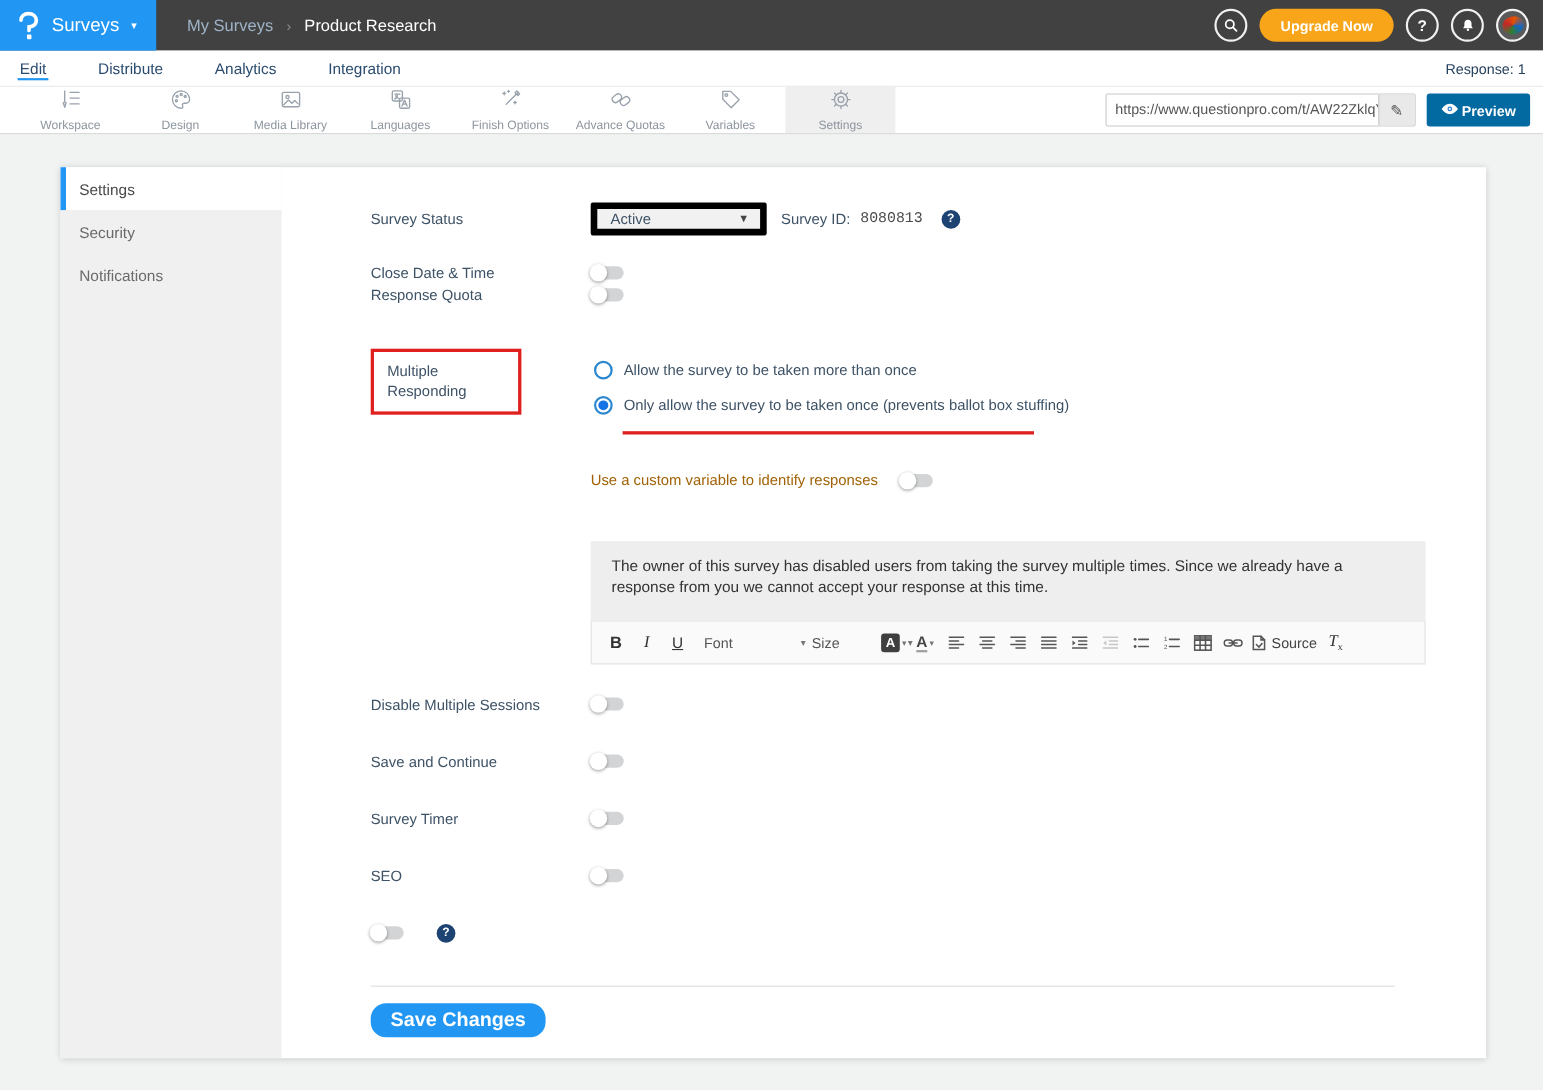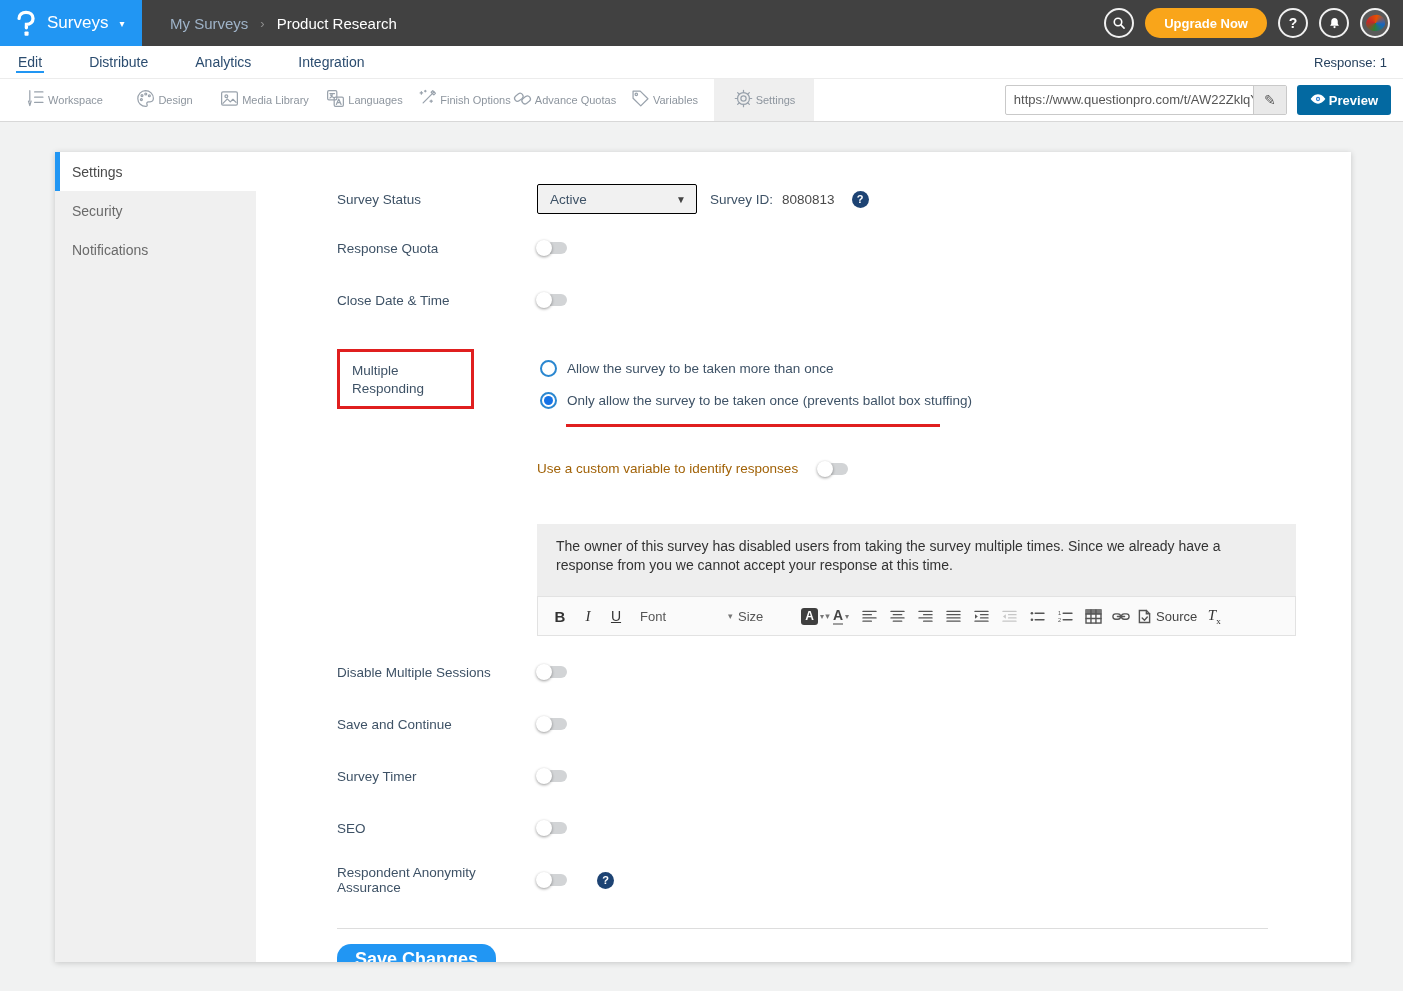--- a/index.html
+++ b/index.html
@@ -32,21 +32,21 @@
                   border-radius:50% 50% 45% 55%; transform:rotate(-18deg); }
   
   .nav2 { height:32px; background:#fff; display:flex; align-items:stretch; padding:0 16px; }
   .tab { display:flex; align-items:center; padding:0 2px; margin-right:43px; font-size:14px;
          color:#2b4c6f; position:relative; cursor:pointer; }
   .tab.active::after { content:""; position:absolute; left:0; right:0; bottom:5px; height:2px; background:#2196f3; }
   .response-count { margin-left:auto; align-self:center; font-size:13px; color:#26415e; }
   
   .toolbar { height:44px; background:#fff; border-top:1px solid #ececec; border-bottom:1px solid #d8d8d8;
              display:flex; align-items:stretch; padding-left:14px; }
-  .titem { width:100px; display:flex; flex-direction:row; align-items:center; justify-content:center;
+  .titem { width:100px; display:flex; flex-direction:column; align-items:center; justify-content:center;
            gap:2px; cursor:pointer; }
   .titem.active { background:#efefef; }
   .titem svg { width:21px; height:21px; stroke:#99a2ac; fill:none; stroke-width:1.4;
                stroke-linecap:round; stroke-linejoin:round; }
   .tlabel { font-size:11px; color:#8d959e; white-space:nowrap; }
   .url-group { margin-left:auto; align-self:center; display:flex; align-items:center; gap:10px; padding-right:12px; }
   .url-box { width:282px; height:30px; border:1px solid #c9c9c9; border-radius:2px; display:flex;
              background:#fff; overflow:hidden; }
   .url-text { flex:1; font-size:13px; color:#555; line-height:28px; padding:0 8px; white-space:nowrap;
               overflow:hidden; }
@@ -59,26 +59,26 @@
            box-shadow:0 1px 6px rgba(0,0,0,.18); display:flex; }
   .sidebar { width:201px; background:#f0f0f0; flex-shrink:0; }
   .side-item { height:39px; display:flex; align-items:center; padding-left:17px; font-size:14px;
                color:#6a6a6a; cursor:pointer; }
   .side-item.active { background:#fff; border-left:5px solid #2196f3; padding-left:12px; color:#4a4a4a; }
   .content { flex:1; padding:32px 0 0 81px; overflow:hidden; }
   .row { display:flex; align-items:center; }
   .lbl { width:200px; flex-shrink:0; font-size:13.5px; color:#3e5266; }
   
   .status-row { height:30px; margin-bottom:24px; }
-  .select-box { width:160px; height:30px; background:#f1f1f1; border:1px solid #000000; border-radius:2px;
+  .select-box { width:160px; height:30px; background:#f1f1f1; border:6px solid #000000; border-radius:2px;
                 display:flex; align-items:center; padding:0 10px 0 12px; font-size:13.5px; color:#3e5266;
                 cursor:pointer; }
   .select-caret { margin-left:auto; font-size:10px; color:#444; }
   .sid-label { margin-left:13px; font-size:13.5px; color:#3e5266; }
-  .sid-value { margin-left:9px; font-size:13.5px; color:#4a4a4a; }
+  .sid-value { margin-left:9px; font-size:13.5px; color:#4a4a4a;font-family:Liberation Mono, monospace; }
   .help-dot { width:17px; height:17px; border-radius:50%; background:#1d4373; color:#fff; font-size:11px;
               font-weight:bold; display:flex; align-items:center; justify-content:center; margin-left:17px;
               cursor:pointer; }
   
   .toggle { width:30px; height:12px; background:#d2d4d6; border-radius:6px; position:relative;
             cursor:pointer; flex-shrink:0; }
   .toggle .knob { position:absolute; left:-1px; top:-2px; width:16px; height:16px; border-radius:50%;
                   background:#fff; box-shadow:0 1px 3px rgba(0,0,0,.4); }
   .trow { height:20px; }
   .row-quota { margin-bottom:32px; }
@@ -303,30 +303,30 @@
       <div class="select-box">
         <span>Active</span>
         <span class="select-caret">▼</span>
       </div>
       <span class="sid-label">Survey ID:</span>
       <span class="sid-value">8080813</span>
       <span class="help-dot">?</span>
     </div>
 
     
+    <div class="row trow row-close">
+      <span class="lbl">Close Date &amp; Time</span>
+      <span class="toggle">
+          <span class="knob"></span>
+        </span>
+    </div>
+
+    
     <div class="row trow row-quota">
       <span class="lbl">Response Quota</span>
-      <span class="toggle">
-          <span class="knob"></span>
-        </span>
-    </div>
-
-    
-    <div class="row trow row-close">
-      <span class="lbl">Close Date &amp; Time</span>
       <span class="toggle">
           <span class="knob"></span>
         </span>
     </div>
 
     
     <div class="mult-block">
       <div class="red-box">
         <span class="lbl">Multiple Responding</span>
       </div>
@@ -467,21 +467,20 @@
           <span class="knob"></span>
         </span>
     </div>
     <div class="brow">
       <span class="lbl">SEO</span>
       <span class="toggle">
           <span class="knob"></span>
         </span>
     </div>
     <div class="brow">
-      <span class="lbl">Respondent Anonymity Assurance</span>
       <span class="toggle">
           <span class="knob"></span>
         </span>
       <span class="help-dot" style="margin-left:30px;">?</span>
     </div>
 
     <div class="divider"></div>
 
     <button class="save-btn">Save Changes</button>
 

